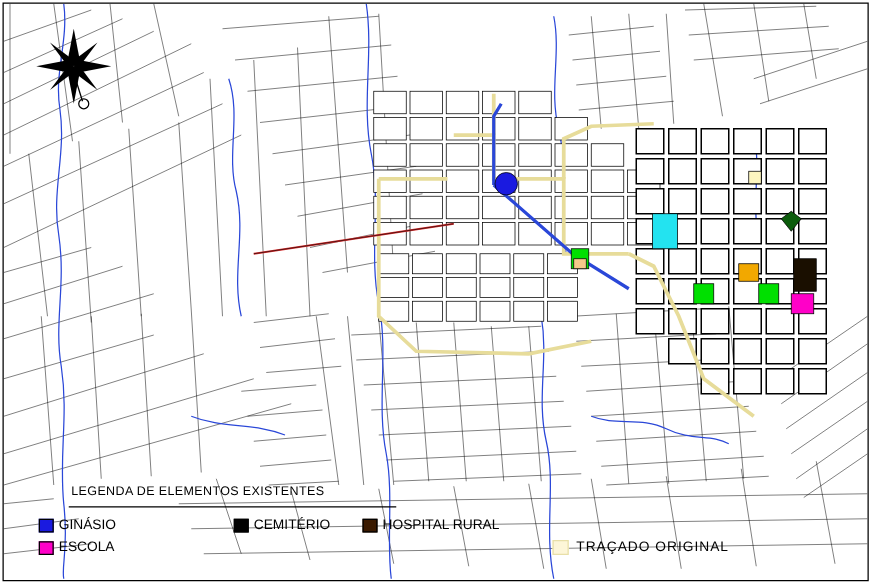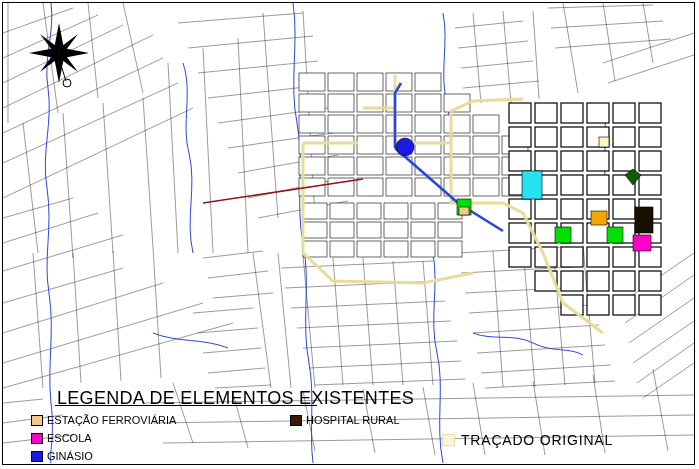--- a/index.html
+++ b/index.html
@@ -43,21 +43,21 @@
     position: absolute;
     left: 24px;
     top: 385px;
     width: 645px;
     height: 76px;
   }
   .legend-title {
     position: absolute;
     left: 30px;
     top: 0px;
-    font-size: 18px;
+    font-size: 10px;
     letter-spacing: 0.3px;
     color: #000000;
     white-space: nowrap;
   }
   .legend-title-underline {
     position: absolute;
     left: 28px;
     top: 17px;
     width: 262px;
     height: 1px;
@@ -105,21 +105,21 @@
   }
   .trace-swatch {
     width: 13px;
     height: 12px;
     background: #fdf6d8;
     border: 1px solid #e8dfa8;
     box-sizing: border-box;
     margin-right: 6px;
   }
   .trace-label {
-    font-size: 14px;
+    font-size: 11px;
     letter-spacing: 0.8px;
     color: #000000;
   }
 </style>
 </head>
 <body>
 
 <div id="page">
   <div class="map-frame">
 
@@ -357,38 +357,38 @@
     </svg>
 
     <div class="legend">
       <div class="legend-title">LEGENDA DE ELEMENTOS EXISTENTES</div>
       <div class="legend-title-underline"></div>
 
       <div class="legend-grid">
 
         <div class="legend-col c0">
           <div class="legend-item">
-            <span class="swatch" style="background:#f5c98a"></span>
-            <span class="legend-label">ESTAÇÃO FERROVIÁRIA</span>
+            <span class="swatch" style="background:#1a1ae0"></span>
+            <span class="legend-label">GINÁSIO</span>
           </div>
           <div class="legend-item">
             <span class="swatch" style="background:#ff00c8"></span>
             <span class="legend-label">ESCOLA</span>
           </div>
           <div class="legend-item">
-            <span class="swatch" style="background:#1a1ae0"></span>
-            <span class="legend-label">GINÁSIO</span>
-          </div>
-          <div class="legend-item">
             
             
           </div>
         </div>
 
         <div class="legend-col c1">
+          <div class="legend-item">
+            <span class="swatch" style="background:#000000"></span>
+            <span class="legend-label">CEMITÉRIO</span>
+          </div>
           <div class="legend-item">
             
             
           </div>
         </div>
 
         <div class="legend-col c2">
           <div class="legend-item">
             <span class="swatch" style="background:#3b1a00"></span>
             <span class="legend-label">HOSPITAL RURAL</span>

